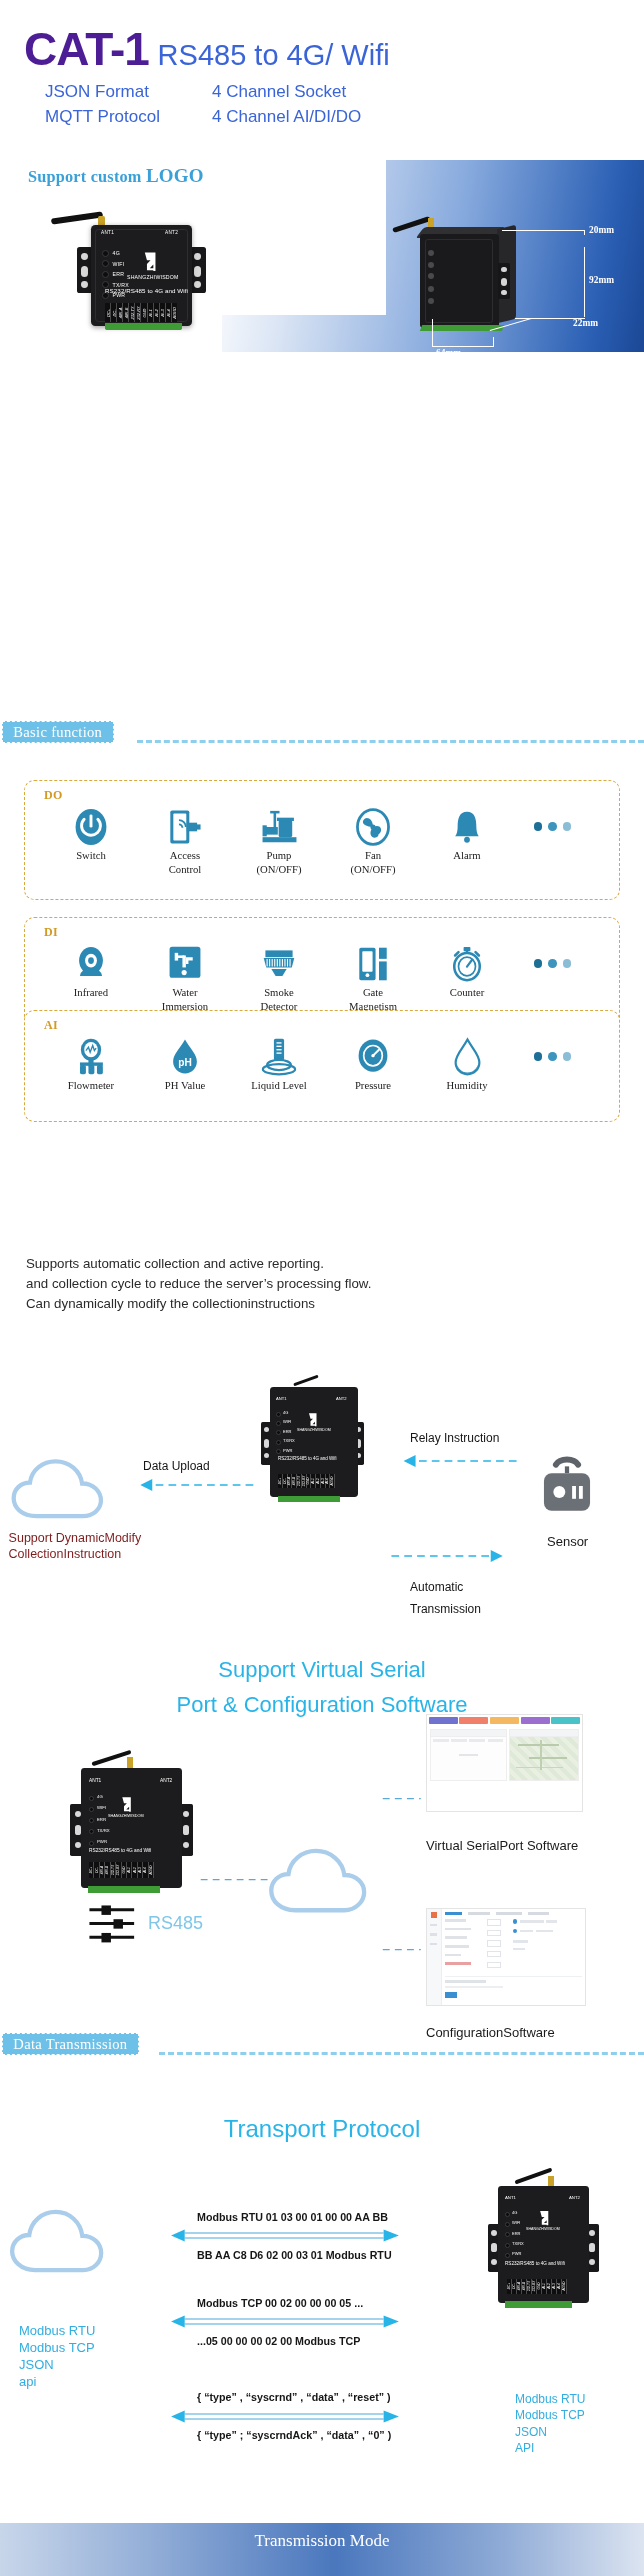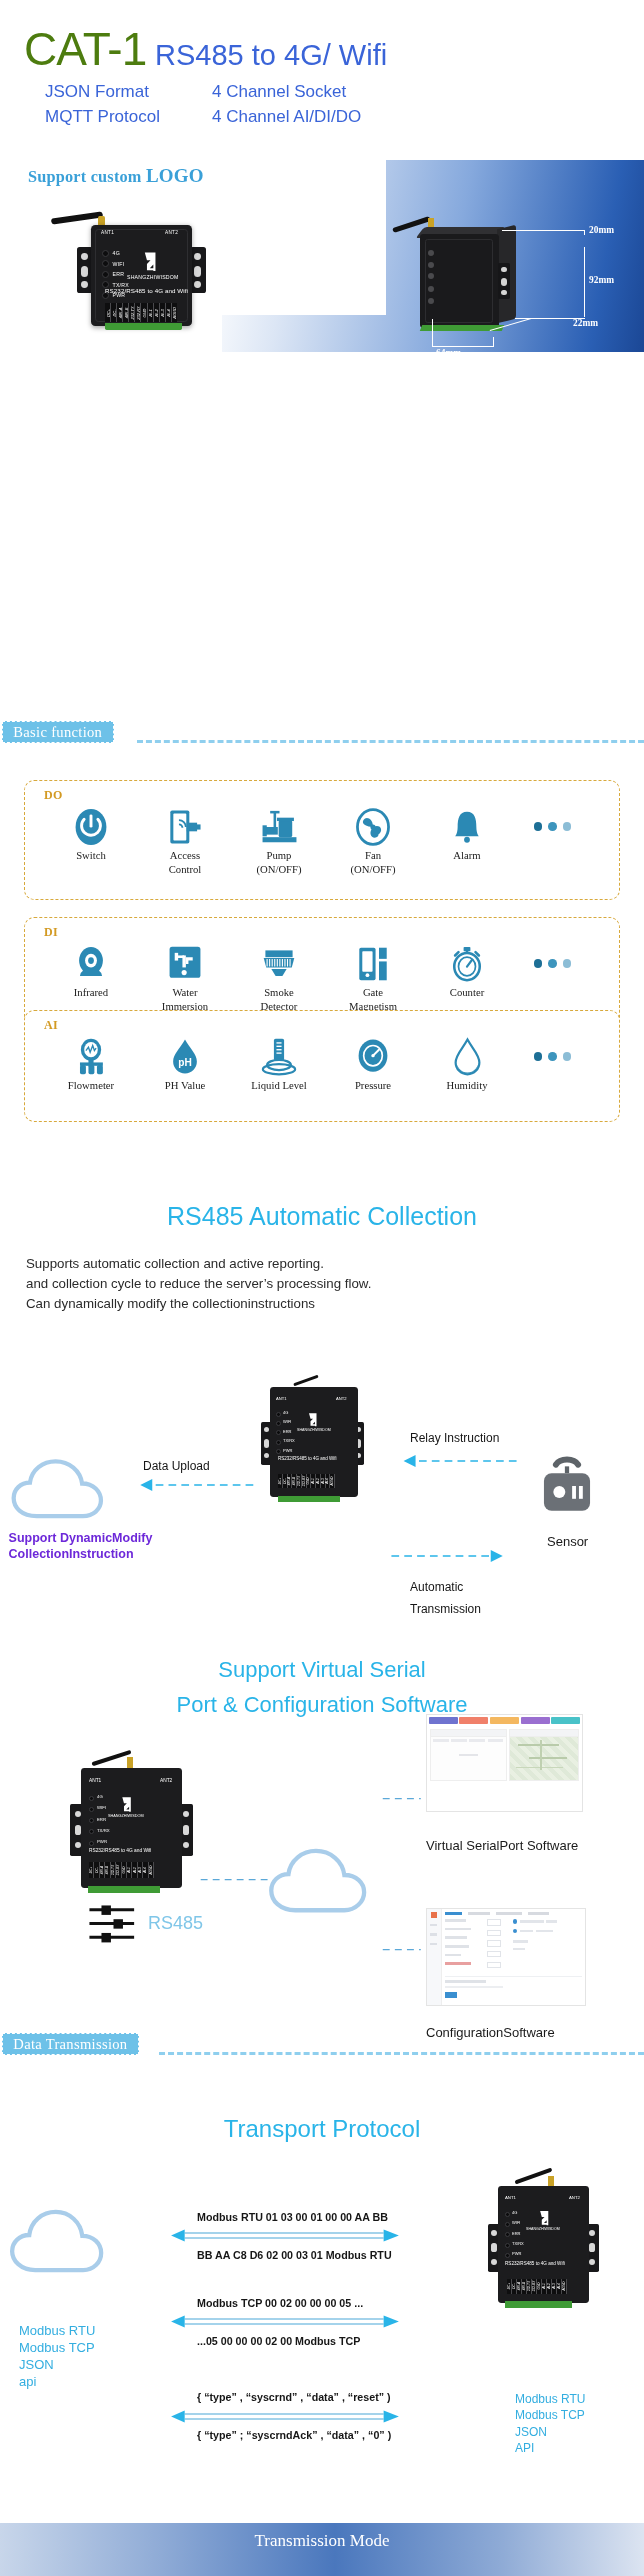--- a/index.html
+++ b/index.html
@@ -7,21 +7,21 @@
     width:644px;height:2576px;position:relative;overflow:hidden;
     background:#ffffff;
     font-family:"Liberation Sans", sans-serif;
     -webkit-font-smoothing:antialiased;
   }
   .page{position:relative;width:644px;height:2576px;}
 
   
   .hero{position:absolute;left:0;top:0;width:644px;height:159px;background:#fff;}
   .title{position:absolute;left:24px;top:22px;white-space:nowrap;}
-  .title .big{font-size:46px;font-weight:400;color:#4d7c0f;letter-spacing:-0.9px;}
+  .title .big{font-size:46px;font-weight:700;color:#4c1d95;letter-spacing:-0.9px;}
   .title .sub{font-size:29px;font-weight:400;color:#3a64d8;letter-spacing:0px;margin-left:8.6px;}
 
   .specs{position:absolute;left:0;top:82px;width:643px;}
   .spec-row{display:flex;margin:0 0 5.2px 0;}
   .spec-cell{font-size:17px;color:#3a64d8;font-weight:500;}
   .spec-cell.c1{width:167px;margin-left:45px;}
   .spec-cell.c2{width:223px;}
 
   
   .banner{position:absolute;left:0;top:160px;width:644px;height:192px;overflow:hidden;}
@@ -101,21 +101,21 @@
   .dots3{width:77px;display:flex;align-items:center;justify-content:center;gap:6px;height:39px;}
   .dots3 i{width:8.6px;height:8.6px;border-radius:50%;display:block;}
 
   
   .h2c{position:absolute;width:644px;text-align:center;font-size:25px;color:#29b4e8;font-weight:500;}
   .para{position:absolute;left:26px;font-size:13.3px;color:#2b2b2b;line-height:20px;}
 
   
   .cloudsvg{position:absolute;}
   .diag-lbl{position:absolute;font-size:12px;color:#1a1a1a;}
-  .diag-lbl.blue{color:#6d28d9;font-size:12.5px;line-height:16.3px;font-weight:bold;}
+  .diag-lbl.blue{color:#7f1d1d;font-size:12.5px;line-height:16.3px;}
 
   
   .mini{position:absolute;}
   .mini .mb{position:absolute;background:#1c1c1e;border-radius:3.4px;}
   .mini .mear{position:absolute;background:#18181a;border-radius:1.7px;}
   .mini .mhole{position:absolute;background:#d8d8d8;border-radius:50%;}
   .mini .mled{position:absolute;width:3.4px;height:3.4px;border-radius:50%;background:#0b0b0c;border:0.9px solid #3b3b3e;}
   .mini .mtxt{position:absolute;color:#fff;}
   .mini .mgreen{position:absolute;background:#3f9b35;}
   .mini .mterm{position:absolute;background:#0e0e0f;display:flex;}
@@ -518,21 +518,20 @@
         <div class="cap">Humidity</div>
       </div>
       <div class="dots3">
         <i style="background:#1d6f96"></i>
           <i style="background:#3d95bd"></i>
           <i style="background:#8cbdd6"></i>
       </div>
     </div>
   </div>
 
-  <div class="h2c" style="top:1202px;">RS485 Automatic Collection</div>
   <div class="para" style="top:1254px;">
     <div>Supports automatic collection and active reporting.</div>
     <div>and collection cycle to reduce the server’s processing flow.</div>
     <div>Can dynamically modify the collectioninstructions</div>
   </div>
 
   <svg class="cloudsvg" style="left:8.6px;top:1451px;width:112px;height:77px;" viewBox="0 0 130 90">
     <path d="M32 76 C14 76 5 66 5 55 C5 45 13 37 24 37 C26 22 39 12 54 12 C70 12 83 23 85 38 C98 38 107 47 107 58 C107 68 98 76 86 76 Z" fill="none" stroke="#a9cdea" stroke-width="5"></path>
   </svg>
   <div class="diag-lbl blue" style="left:8.6px;top:1530px;">

